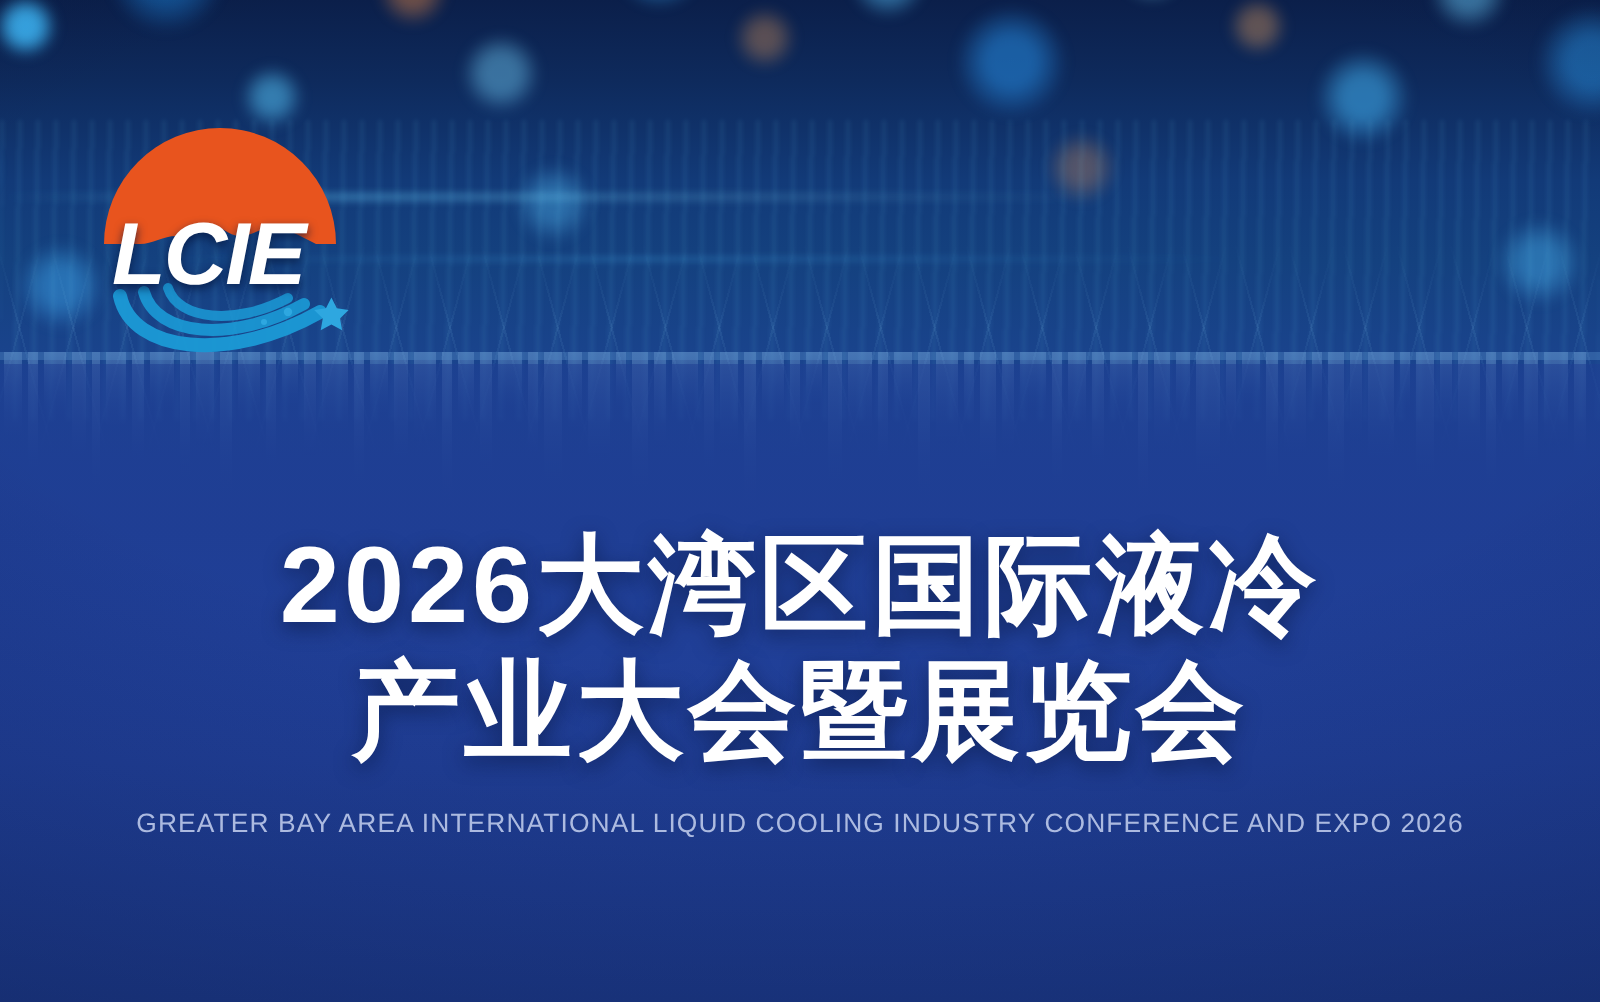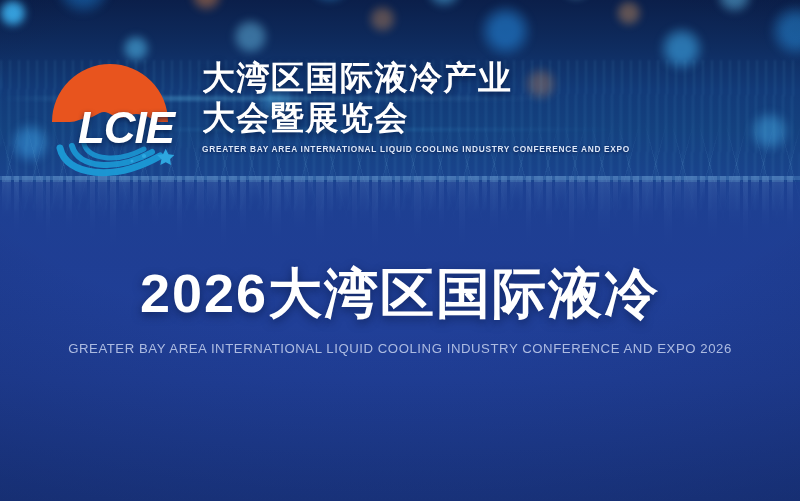--- a/index.html
+++ b/index.html
@@ -112,21 +112,21 @@
     display:flex; align-items:flex-start;
   }
   .logo-mark{
     position:relative;
     width:148px; height:126px;
     flex:0 0 auto;
   }
   .logo-mark svg{ display:block; }
   .logo-text-wrap{
     position:absolute; left:8px; top:54px;
-    width:140px; text-align:center;
+    width:140px; 
   }
   .logo-word{
     font-size:44px; font-weight:bold; font-style:italic;
     color:#ffffff; letter-spacing:-1px; line-height:1;
     text-shadow:0 2px 5px rgba(4,20,60,.75);
     font-family:"Liberation Sans","DejaVu Sans",sans-serif;
   }
 
   .header-text{ margin-left:6px; padding-top:6px; }
   .header-cn{
@@ -286,25 +286,21 @@
           <path d="M112 92 l2.6 5.1 5.6.8 -4.1 4 1 5.6 -5.1-2.7 -5.1 2.7 1-5.6 -4.1-4 5.6-.8z" transform="translate(-2,-4) scale(1.05) translate(2,4)"></path>
           <circle cx="96" cy="104" r="2.1"></circle>
           <circle cx="84" cy="109" r="1.5"></circle>
         </g>
       </svg>
       <div class="logo-text-wrap">
         <span class="logo-word">LCIE</span>
       </div>
     </div>
 
-    <div class="header-text">
-      <div class="header-cn">大湾区国际液冷产业</div>
-      <div class="header-cn">大会暨展览会</div>
-      <div class="header-en">GREATER BAY AREA INTERNATIONAL LIQUID COOLING INDUSTRY CONFERENCE AND EXPO</div>
-    </div>
   </div>
 
   <div class="hero">
     <div class="hero-line">2026大湾区国际液冷</div>
+    <div class="hero-line">产业大会暨展览会</div>
     <div class="hero-en">GREATER BAY AREA INTERNATIONAL LIQUID COOLING INDUSTRY CONFERENCE AND EXPO 2026</div>
   </div>
 
 </div>
 
 </body></html>

